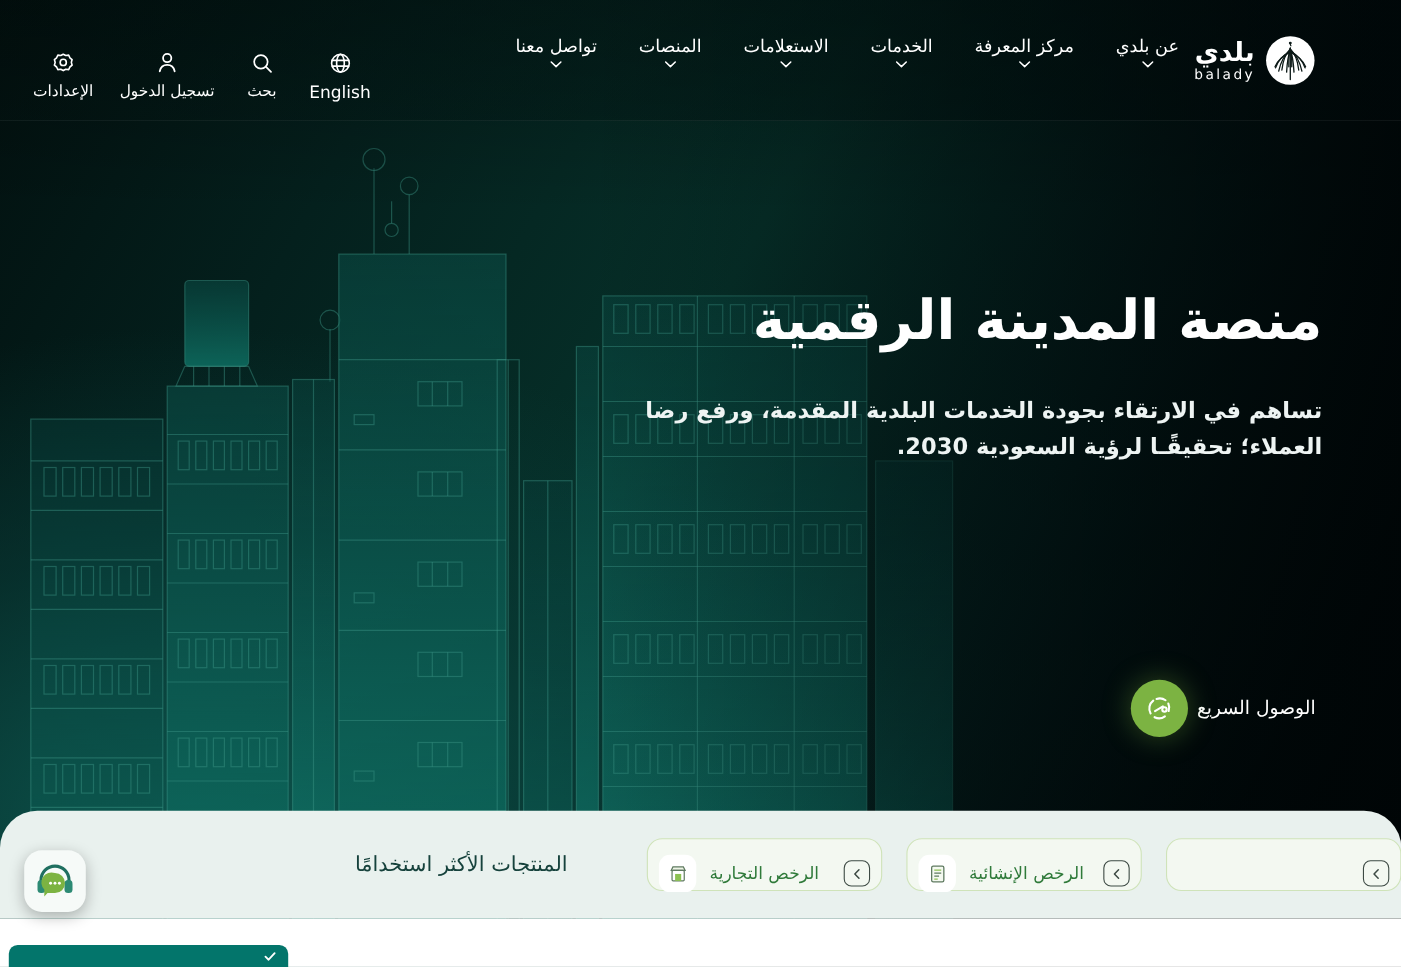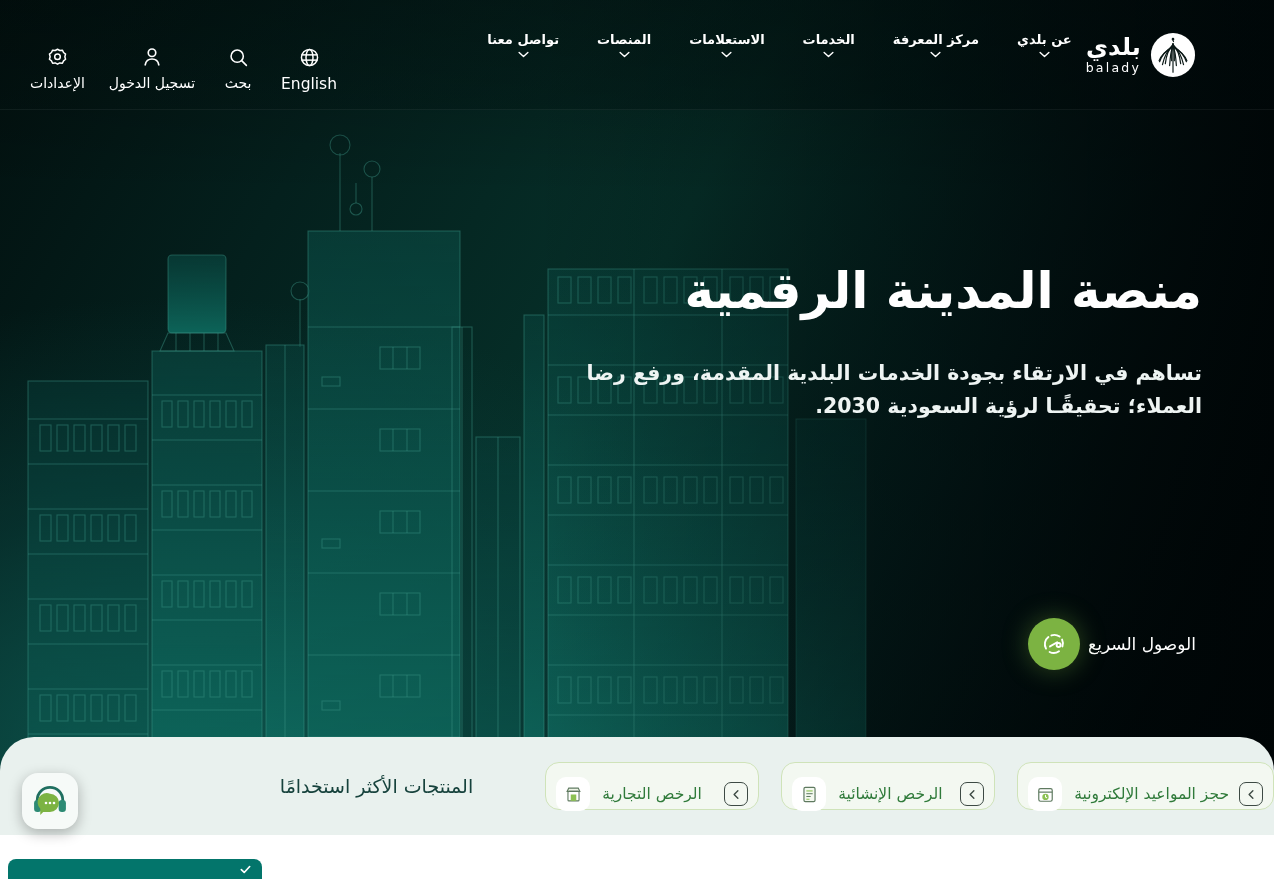--- a/index.html
+++ b/index.html
@@ -99,22 +99,22 @@
   .nav-item {
     display: flex;
     flex-direction: column;
     align-items: center;
     gap: 4px;
     cursor: pointer;
     padding: 2px 4px;
   }
   .nav-label {
     color: #ffffff;
-    font-size: 13px;
-    font-weight: 700;
+    font-size: 16px;
+    font-weight: 400;
     white-space: nowrap;
   }
   .nav-chev {
     width: 11px; height: 7px;
     display: block;
   }
 
   .nav-spacer { flex: 1 1 auto; }
 
   .nav-tools {
@@ -716,31 +716,20 @@
 
   <section class="bottom-card">
     <div class="chips">
 
       <div class="chip">
         <span class="chip-go">
           <svg width="11" height="11" viewBox="0 0 12 12" fill="none" stroke="#3d4a44" stroke-width="1.5" stroke-linecap="round" stroke-linejoin="round">
             <path d="M7.5 1.8 L3.4 6 L7.5 10.2"></path>
           </svg>
         </span>
-        <span class="chip-left">
-          <span class="chip-label">حجز المواعيد الإلكترونية</span>
-          <span class="chip-ico">
-            <svg width="19" height="19" viewBox="0 0 24 24" fill="none">
-              <rect x="3.5" y="4.5" width="17" height="16" rx="2.2" stroke="#5f7a60" stroke-width="1.5"></rect>
-              <line x1="3.5" y1="9" x2="20.5" y2="9" stroke="#5f7a60" stroke-width="1.5"></line>
-              <circle cx="12" cy="15" r="4" fill="#8cc152"></circle>
-              <path d="M12 13.1 L12 15.1 L13.5 16" stroke="#ffffff" stroke-width="1.3" stroke-linecap="round"></path>
-            </svg>
-          </span>
-        </span>
       </div>
 
       <div class="chip">
         <span class="chip-go">
           <svg width="11" height="11" viewBox="0 0 12 12" fill="none" stroke="#3d4a44" stroke-width="1.5" stroke-linecap="round" stroke-linejoin="round">
             <path d="M7.5 1.8 L3.4 6 L7.5 10.2"></path>
           </svg>
         </span>
         <span class="chip-left">
           <span class="chip-label">الرخص الإنشائية</span>

